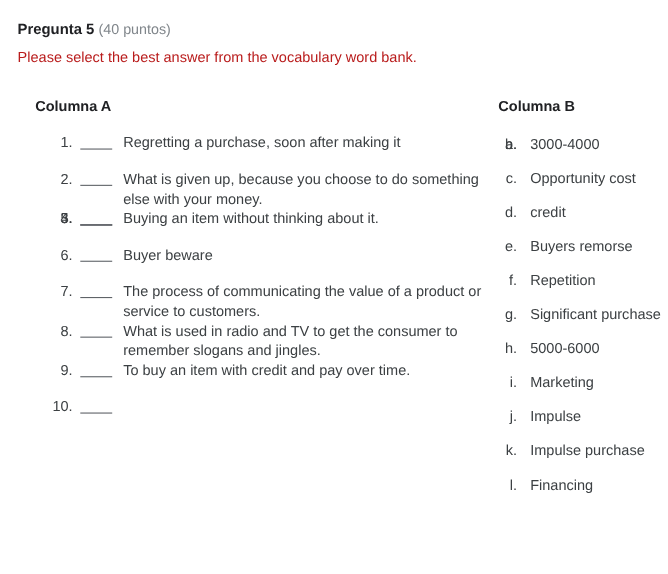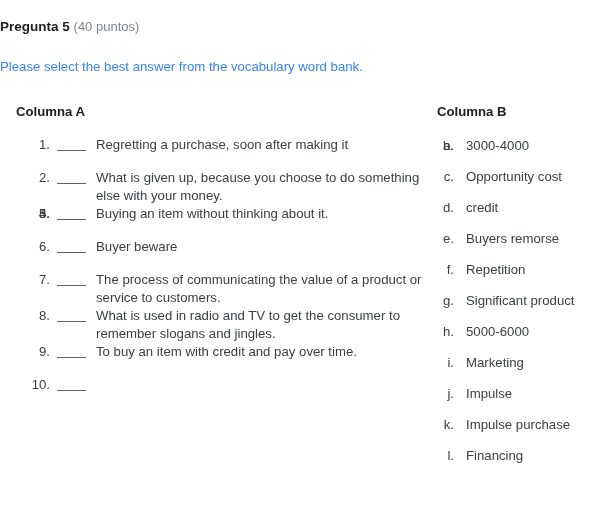--- a/index.html
+++ b/index.html
@@ -14,21 +14,21 @@
     color: #3c4043;
     -webkit-font-smoothing: antialiased;
     overflow: hidden;
   }
 
   .page {
     position: relative;
     width: 607px;
     height: 522px;
     box-sizing: border-box;
-    padding: 18px 12px 0 0;
+    padding: 18px 12px 0 16px;
   }
 
   
   .question-header {
     font-size: 13.5px;
     line-height: 18px;
     margin: 0 0 0 0;
     white-space: nowrap;
   }
   .question-title {
@@ -38,22 +38,22 @@
   }
   .question-points {
     color: #80868b;
     font-size: 13px;
     font-weight: normal;
   }
 
   .instructions {
     font-size: 13.2px;
     line-height: 18px;
-    color: #3b82f6;
-    margin-top: 22px;
+    color: #b91c1c;
+    margin-top: 7px;
     white-space: nowrap;
   }
 
   
   .columns {
     position: relative;
     margin-top: 28px;
   }
   .column-a {
     position: absolute;
@@ -221,21 +221,21 @@
 
     <div class="column-b">
       <div class="column-heading">Columna B</div>
       <ul class="list-b" id="list-b">
           <li class="item-b"><span class="item-letter">a.</span></li>
           <li class="item-b"><span class="item-letter">b.</span><span class="item-b-text">3000-4000</span></li>
           <li class="item-b"><span class="item-letter">c.</span><span class="item-b-text">Opportunity cost</span></li>
           <li class="item-b"><span class="item-letter">d.</span><span class="item-b-text">credit</span></li>
           <li class="item-b"><span class="item-letter">e.</span><span class="item-b-text">Buyers remorse</span></li>
           <li class="item-b"><span class="item-letter">f.</span><span class="item-b-text">Repetition</span></li>
-          <li class="item-b"><span class="item-letter">g.</span><span class="item-b-text">Significant product</span></li>
+          <li class="item-b"><span class="item-letter">g.</span><span class="item-b-text">Significant purchase</span></li>
           <li class="item-b"><span class="item-letter">h.</span><span class="item-b-text">5000-6000</span></li>
           <li class="item-b"><span class="item-letter">i.</span><span class="item-b-text">Marketing</span></li>
           <li class="item-b"><span class="item-letter">j.</span><span class="item-b-text">Impulse</span></li>
           <li class="item-b"><span class="item-letter">k.</span><span class="item-b-text">Impulse purchase</span></li>
           <li class="item-b"><span class="item-letter">l.</span><span class="item-b-text">Financing</span></li>
         </ul>
     </div>
 
   </div>
 </div>

